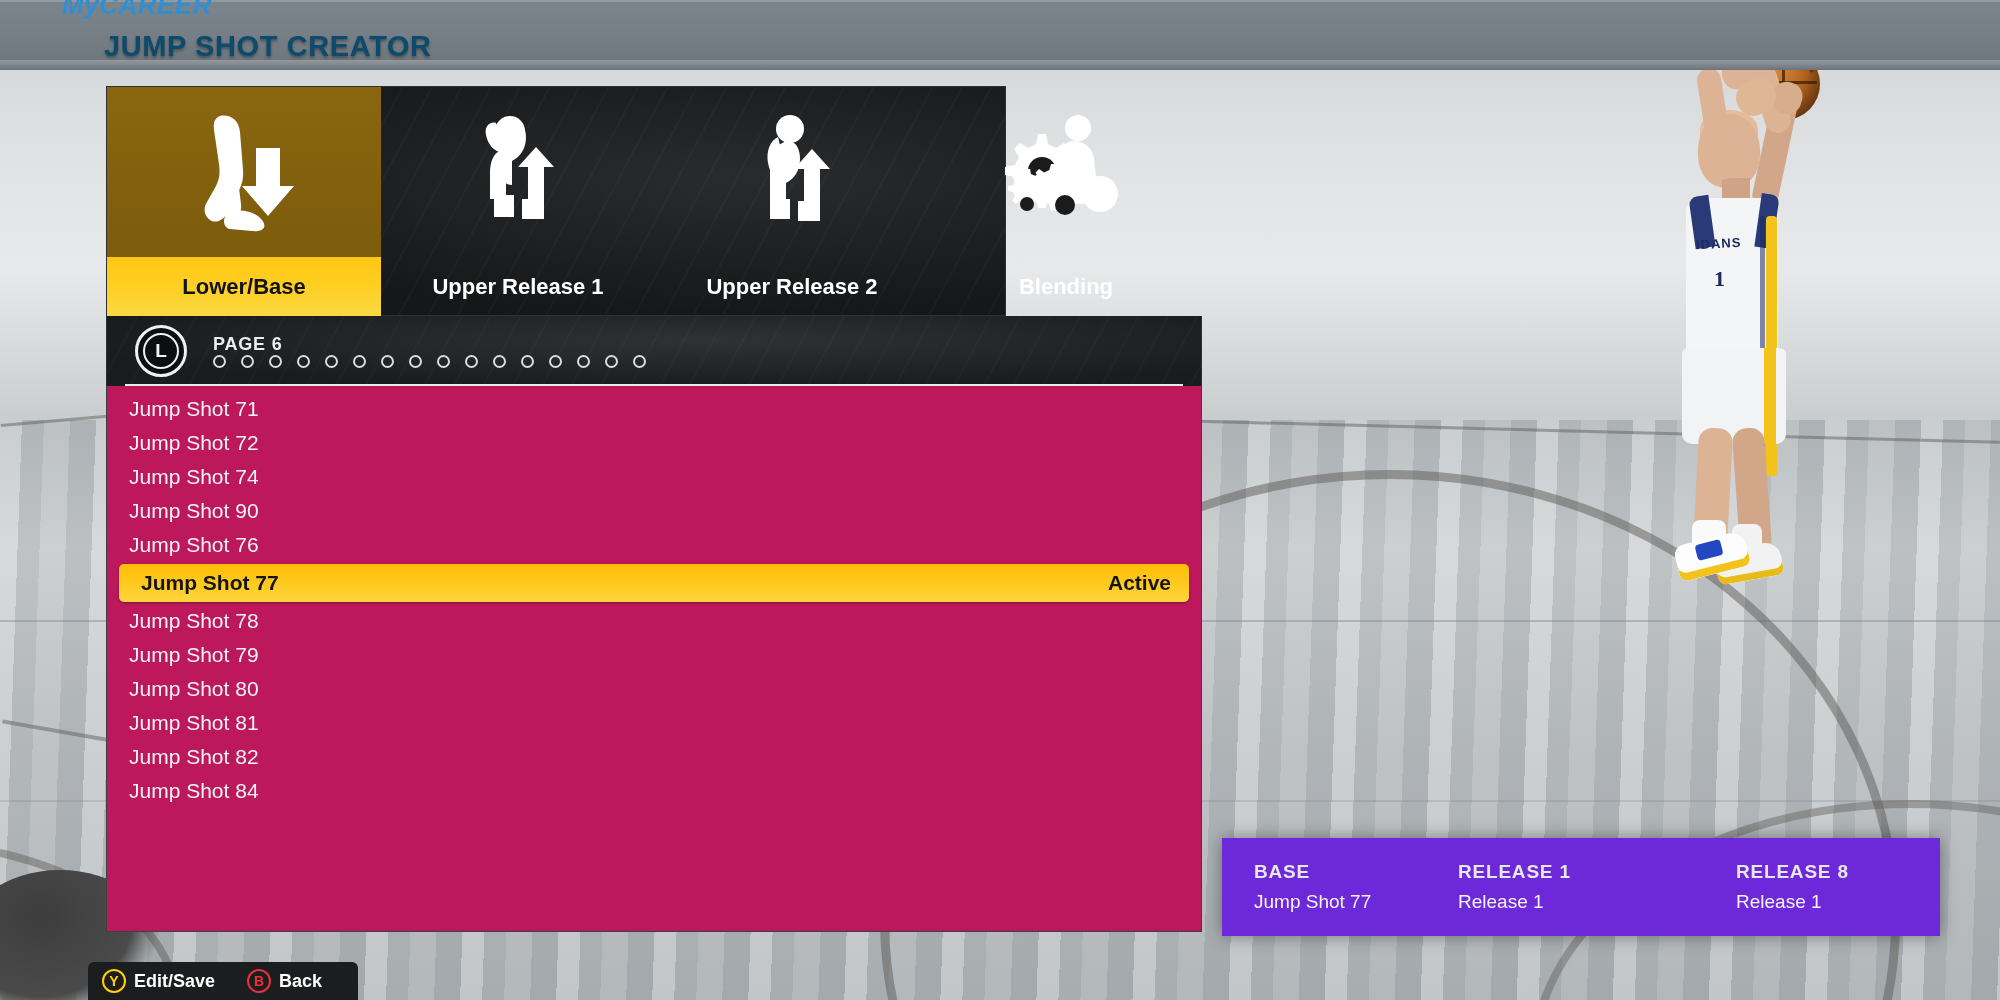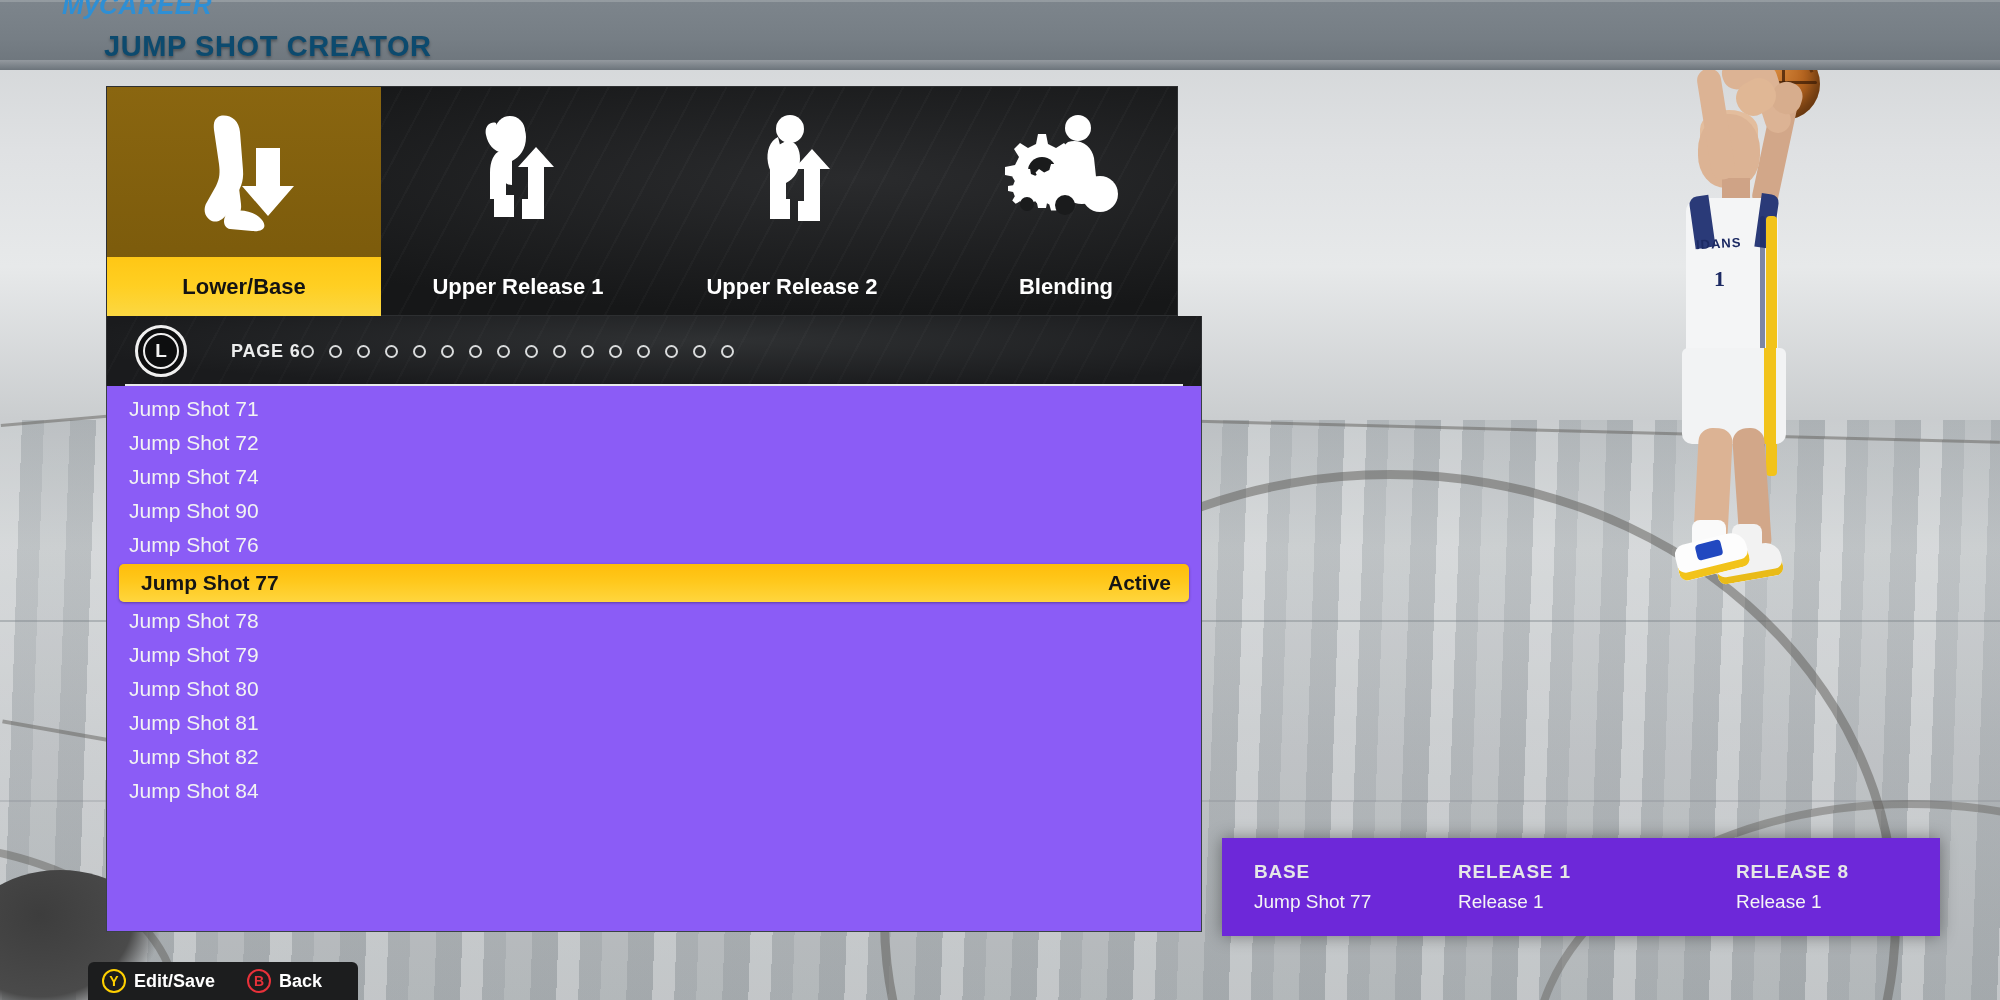--- a/index.html
+++ b/index.html
@@ -133,21 +133,21 @@
     letter-spacing:.6px; text-shadow:0 2px 3px rgba(0,0,0,.35);margin-left:44px;
   }
 
   
   .panel {
     position:absolute; left:106px; top:86px; width:1096px; height:846px;
   }
 
   
   .tabs {
-    position:relative; width:1072px; height:230px;
+    position:relative; width:900px; height:230px;
     background:
       repeating-linear-gradient(118deg, rgba(255,255,255,.022) 0px, rgba(255,255,255,.022) 2px, rgba(0,0,0,0) 2px, rgba(0,0,0,0) 26px),
       radial-gradient(ellipse at 70% 40%, #2a2b2d 0%, #161718 70%),
       #131415;
     border:1px solid #2d2f31;
     text-align:right;
   }
   .tab {
     position:absolute; top:0; width:274px; height:230px;
     display:flex; flex-direction:column; align-items:center; justify-content:flex-start;
@@ -183,37 +183,37 @@
     margin-left:28px; width:52px; height:52px; border-radius:50%;
     border:3px solid #f0f0f0; background:#0d0e0f;
     display:flex; align-items:center; justify-content:center;
     box-shadow:0 0 0 2px #0d0e0f inset;
   }
   .bumper .inner {
     width:36px; height:36px; border-radius:50%; border:2px solid #efefef;
     display:flex; align-items:center; justify-content:center;
     color:#f2f2f2; font:700 19px "Liberation Sans", sans-serif;
   }
-  .page-block { margin-left:44px; display:flex; flex-direction:row; }
+  .page-block { margin-left:26px; display:flex; flex-direction:column; }
   .page-label {
     color:#eceded; font:700 18px "Liberation Sans", sans-serif; letter-spacing:.8px;
   }
   .dots { display:flex; align-items:center; gap:15px; }
   .dot {
     width:13px; height:13px; border-radius:50%;
     border:2px solid #d9dbdc; background:transparent;
   }
   .pagerow-sep {
     position:absolute; left:18px; right:18px; bottom:0; height:2px; background:#e9eaea;
   }
 
   
   .list {
     position:relative; width:1096px; height:546px;
-    background:#8b5cf6;
+    background:#be185d;
     border:1px solid #3a4145; border-top:none;
     padding:6px 0 8px 0;
     overflow:hidden;
   }
   .row {
     height:34px; display:flex; align-items:center;
     padding:0 18px 0 22px; cursor:pointer;
   }
   .row .row-name {
     color:#f2f3f3; font:400 21px "Liberation Sans", sans-serif;

